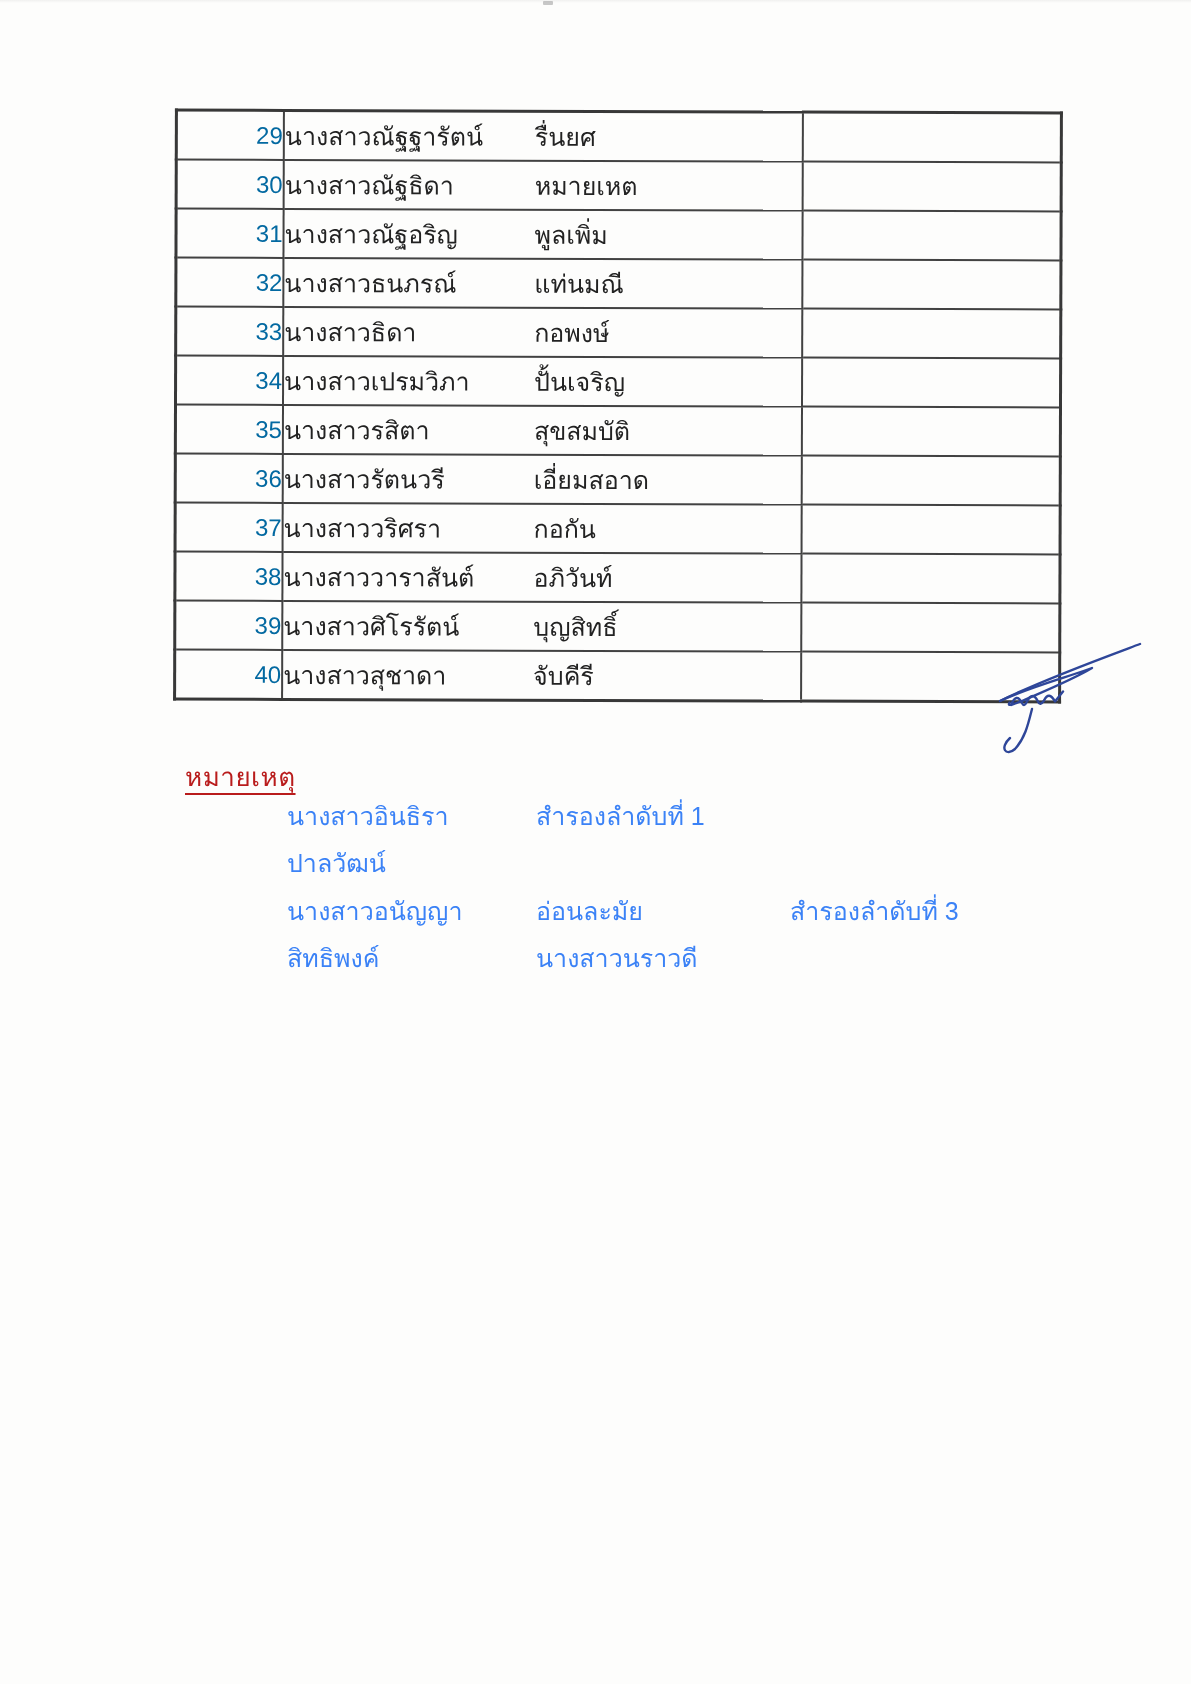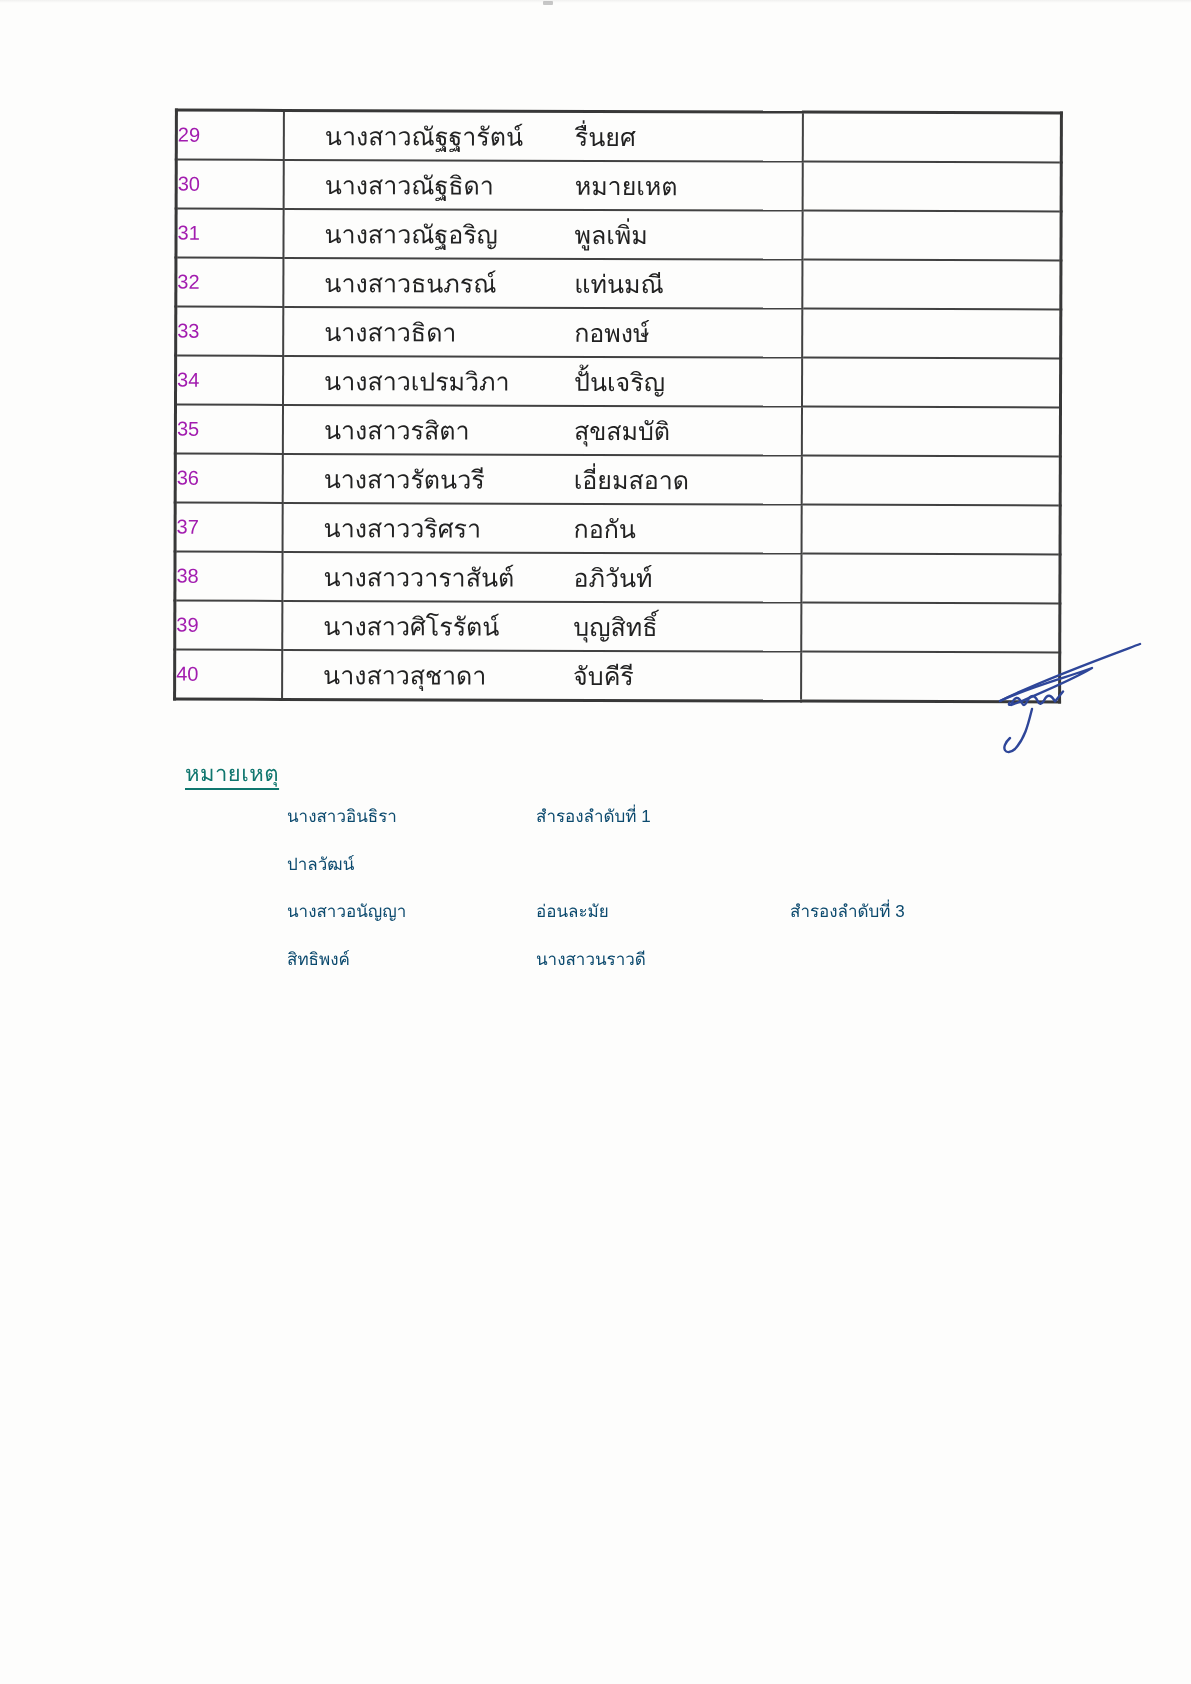--- a/index.html
+++ b/index.html
@@ -29,52 +29,52 @@
     transform:rotate(0.18deg);
     table-layout:fixed;
   }
   table.roster{border:3px solid #383838;}
   table.roster td{
     border:2px solid #424242;
     height:47px;
     vertical-align:middle;
     padding:0;
   }
-  td.c-no{width:105px;text-align:left;font-size:20px;color:#a21caf;}
+  td.c-no{width:105px;text-align:right;font-size:24px;color:#0369a1;}
   td.c-name{width:517px;padding-left:8px;font-size:25px;white-space:nowrap;}
   td.c-empty{width:256px;}
-  .fname{display:inline-block;width:250px;vertical-align:baseline;padding-left:40px;}
+  .fname{display:inline-block;width:250px;vertical-align:baseline;}
   .lname{display:inline-block;vertical-align:baseline;}
 
   
   .signature{
     position:absolute;left:980px;top:628px;width:175px;height:135px;
     pointer-events:none;
   }
   .signature path{fill:none;stroke-width:2.4;stroke-linecap:round;stroke-linejoin:round;}
 
   
   .notes-heading{
     position:absolute;left:185px;top:756px;
-    font-size:22px;color:#0f766e;
+    font-size:26px;color:#b91c1c;
     text-decoration:underline;
     text-underline-offset:7px;
     text-decoration-thickness:2px;
     letter-spacing:.5px;
   }
   .notes-list{
     position:absolute;left:287px;top:792px;width:760px;
   }
   .note-row{
     display:grid;
     grid-template-columns:249px 254px auto;
     height:47.5px;
     align-items:center;
-    font-size:17px;
-    color:#0c4a6e;
+    font-size:25px;
+    color:#3b82f6;
     white-space:nowrap;
   }
 </style>
 </head>
 <body>
 
 <div class="page">
 
   <div class="edge-shade"></div>
   <div class="top-artifact"></div>

